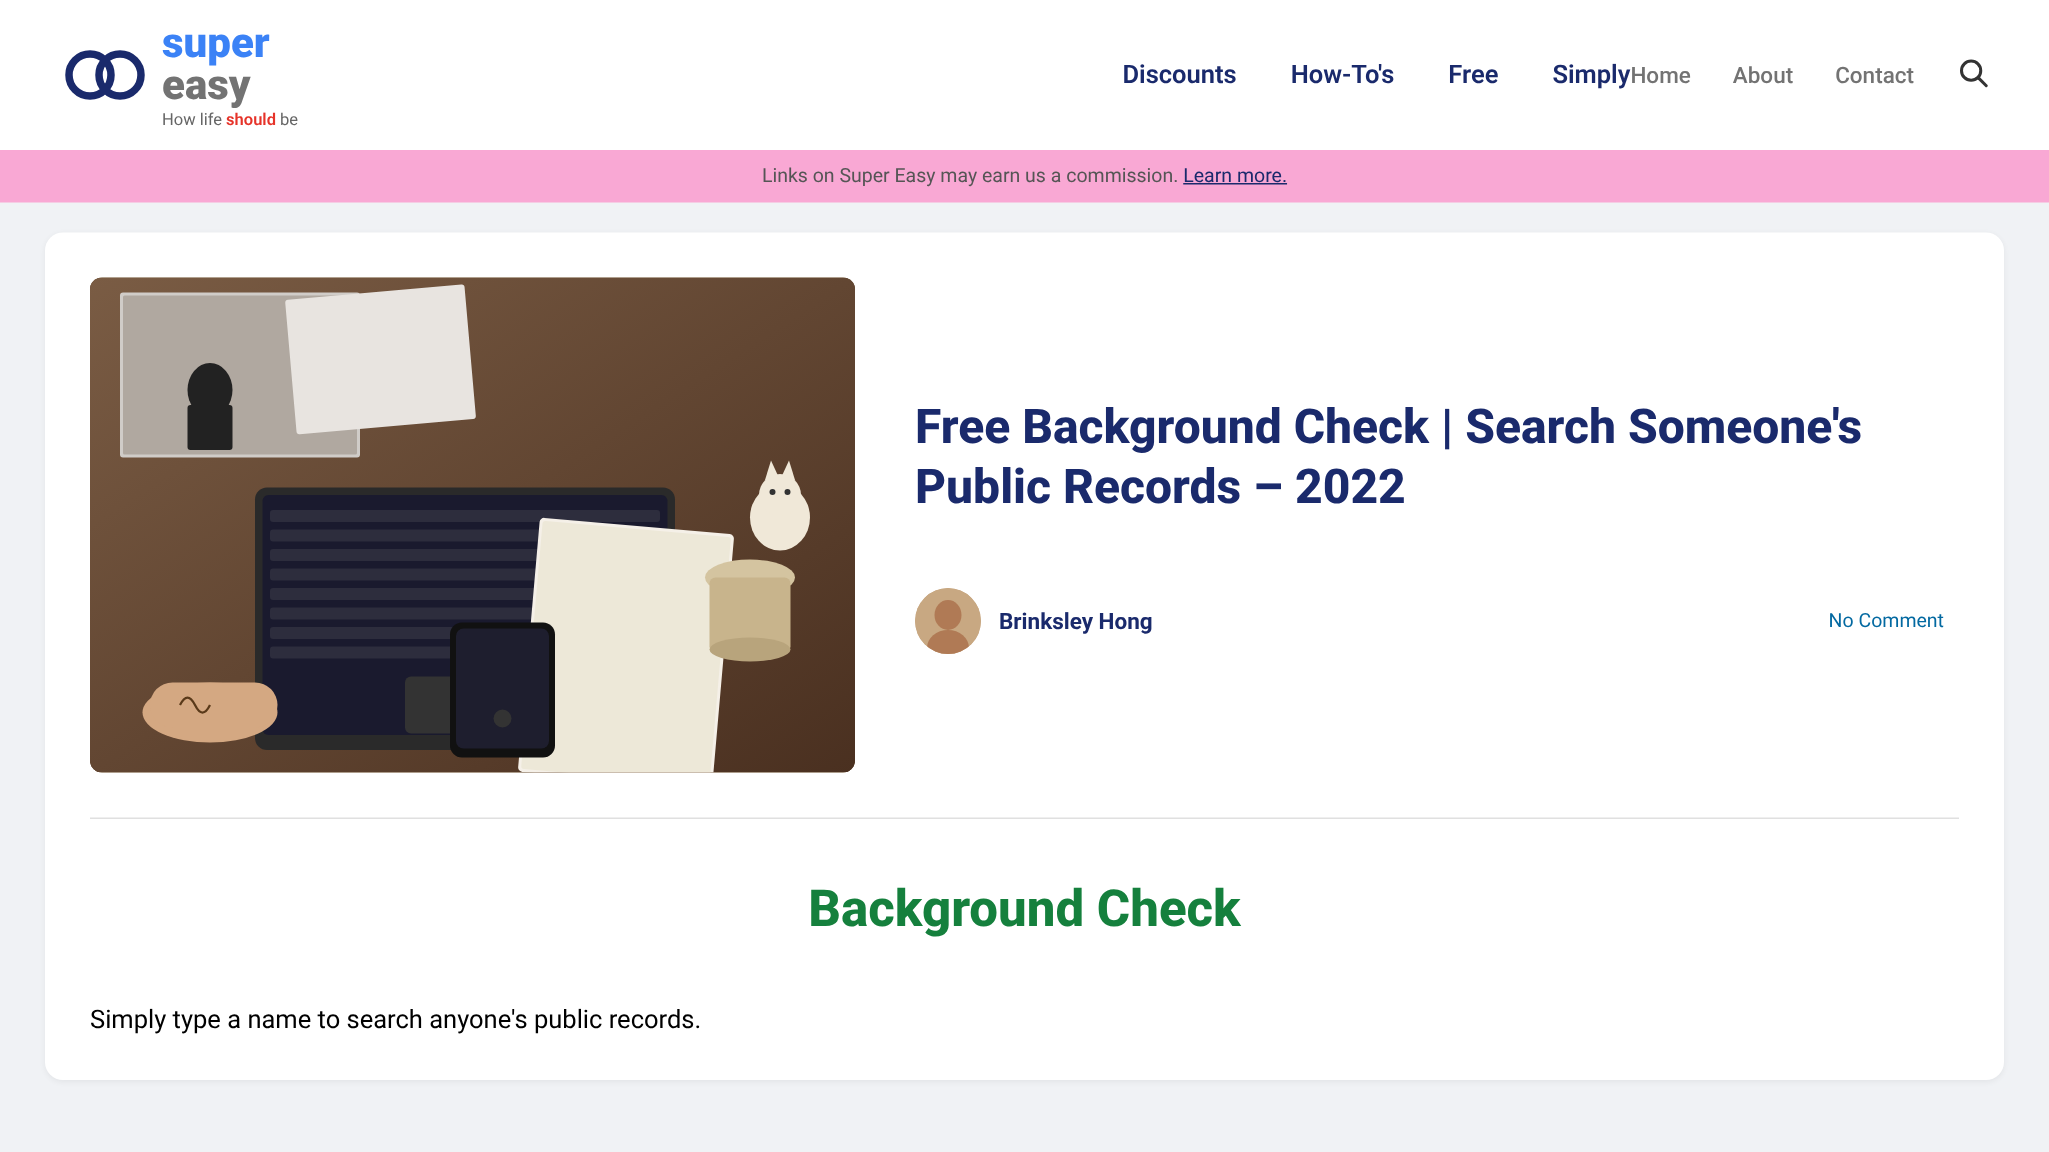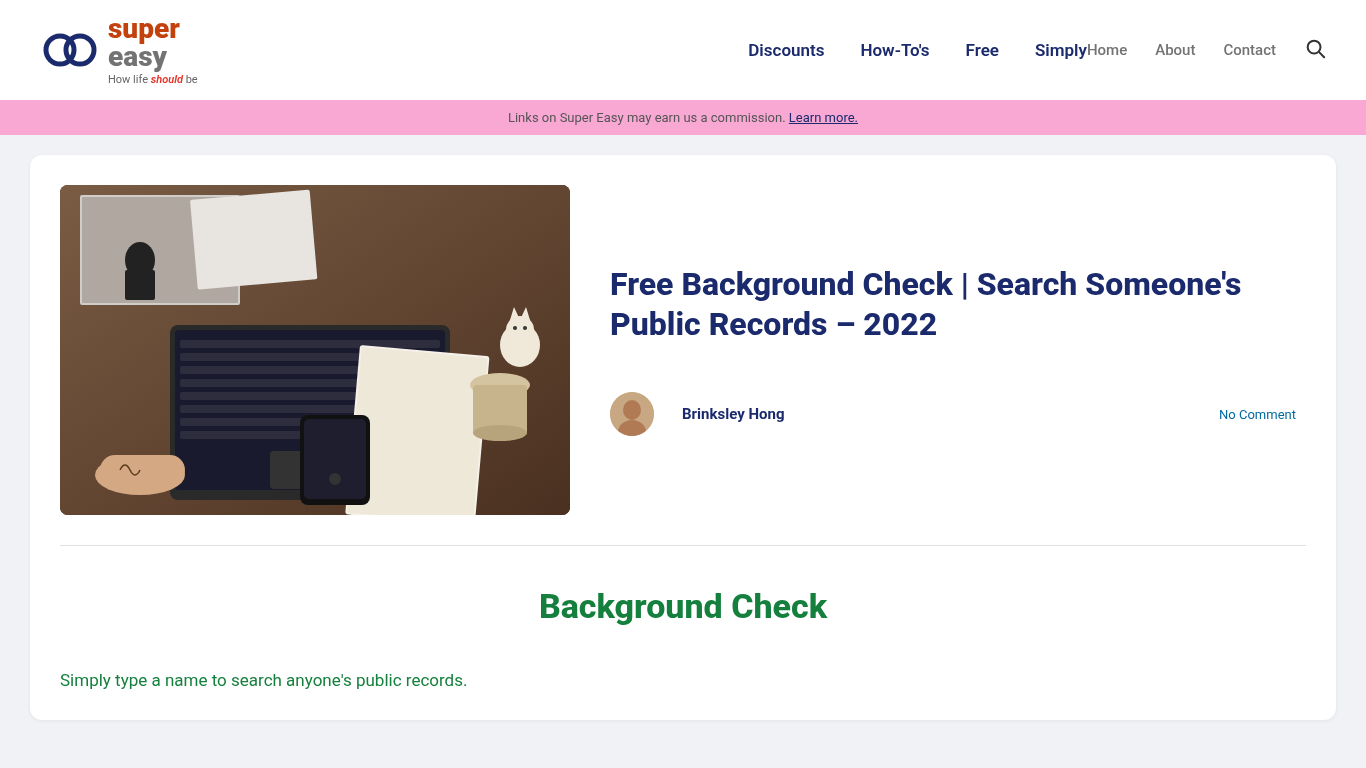--- a/index.html
+++ b/index.html
@@ -37,36 +37,35 @@
       flex-direction: column;
     }
 
     .logo-brand {
       font-size: 28px;
       font-weight: 900;
       line-height: 1;
     }
 
     .logo-brand .super {
-      color: #c2410c;
+      color: #3b82f6;
     }
 
     .logo-brand .easy {
       color: #737373;
       margin-top: 10px;
     }
 
     .logo-tagline {
       font-size: 11px;
       color: #666;
       margin-top: 2px;
     }
 
     .logo-tagline .should {
-      font-style: italic;
       font-weight: 600;
       color: #e63329;
     }
 
     .main-nav {
       display: flex;
       align-items: center;
       gap: 36px;
       margin-left: 38px;
       flex: 1;
@@ -175,21 +174,20 @@
       width: 44px;
       height: 44px;
       border-radius: 50%;
       background: #c8a882;
       overflow: hidden;
       flex-shrink: 0;
     }
 
     .author-info {
       flex: 1;
-      margin-left: 16px;
     }
 
     .author-name {
       font-size: 15px;
       font-weight: 700;
       color: #1a2a6c;
     }
 
     .author-updated {
       font-size: 13px;
@@ -216,21 +214,21 @@
 
     .section-title {
       font-size: 34px;
       font-weight: 800;
       color: #15803d;
       margin-bottom: 20px;
     }
 
     .section-desc {
       font-size: 17px;
-      color: #15803d;
+      color: #000000;
       text-align: left;
       margin-top: 44px;
     }
   </style>
 </head>
 <body>
 
 <header class="header">
   <div class="logo-area">
 

